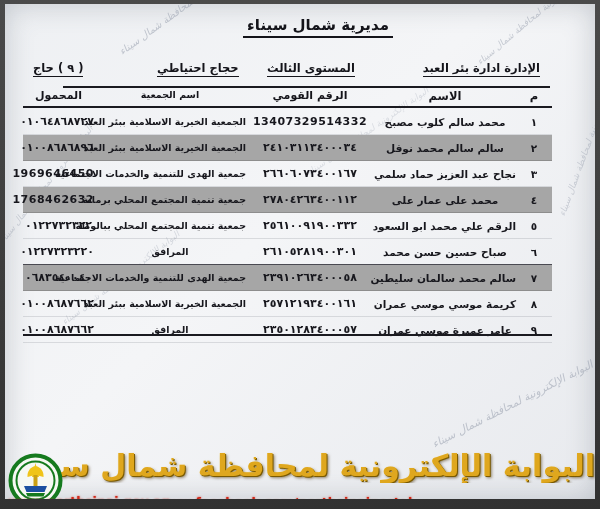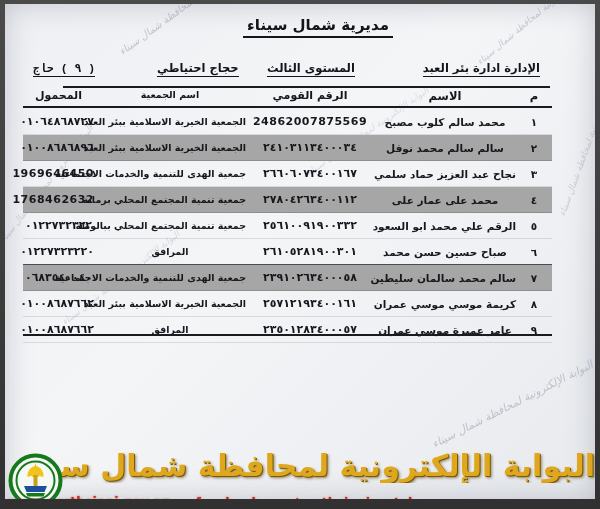--- a/index.html
+++ b/index.html
@@ -5,21 +5,21 @@
   html,body{margin:0;padding:0;}
   body{width:600px;height:509px;font-family:"DejaVu Sans",sans-serif;background:#6b6b6b;}
   .scan{position:relative;width:600px;height:509px;background:linear-gradient(180deg,#4a4a4a,#313131);overflow:hidden;}
   .paper{position:absolute;left:5px;top:4px;right:5px;bottom:10px;
     background:linear-gradient(135deg,#eef0f3 0%,#f4f5f7 45%,#e8eaee 100%);
     box-shadow:inset 0 0 28px rgba(80,88,104,.28);overflow:hidden;}
   .title-wrap{position:absolute;top:11px;left:0;right:0;text-align:center;padding-left:36px;}
   .title-wrap span{font-size:15px;font-weight:bold;color:#14141a;border-bottom:2px solid #14141a;padding:0 4px 2px 4px;}
   .sechead{position:absolute;top:57px;font-weight:bold;font-size:11.5px;color:#14141a;
     border-bottom:1.6px solid #14141a;padding-bottom:1px;white-space:nowrap;direction:rtl;}
-  #h-admin{right:55px;} #h-level{left:262px;} #h-cat{left:152px;} #h-count{left:28px;font-family:Liberation Mono, monospace;}
+  #h-admin{right:55px;} #h-level{left:262px;} #h-cat{left:152px;} #h-count{left:28px;}
   .line{position:absolute;background:#1a1a20;height:2px;}
   #line1{top:82px;left:58px;width:487px;}
   #line2{top:102px;left:18px;width:529px;}
   #line3{top:330px;left:18px;width:529px;}
   .thead{position:absolute;top:85px;left:18px;width:529px;display:flex;direction:rtl;
     font-weight:bold;font-size:11.5px;color:#14141a;}
   .rows{position:absolute;top:105px;left:18px;width:529px;direction:rtl;}
   .trow{display:flex;align-items:center;height:25px;font-weight:bold;font-size:10.5px;color:#17171d;
     border-bottom:1px solid rgba(120,124,134,.22);}
   .trow.hl{background:var(--highlight-row,#a6a6a6);border-bottom:1px solid #8d8d8d;}
@@ -79,21 +79,21 @@
       <div class="c-assoc">اسم الجمعية</div>
       <div class="c-mobile">المحمول</div>
     </div>
 
     <div class="line" id="line2"></div>
 
     <div class="rows">
         <div class="trow">
           <div class="c-num">١</div>
           <div class="c-name">محمد سالم كلوب مصبح</div>
-          <div class="c-id">24862007875569</div>
+          <div class="c-id">13407329514332</div>
           <div class="c-assoc">الجمعية الخيرية الاسلامية ببئر العبد</div>
           <div class="c-mobile">٠١٠٦٤٨٦٨٧٢٧</div>
         </div>
         <div class="trow hl">
           <div class="c-num">٢</div>
           <div class="c-name">سالم سالم محمد نوفل</div>
           <div class="c-id">٢٤١٠٣١١٣٤٠٠٠٣٤</div>
           <div class="c-assoc">الجمعية الخيرية الاسلامية ببئر العبد</div>
           <div class="c-mobile">٠١٠٠٨٦٨٦٨٩٦</div>
         </div>

